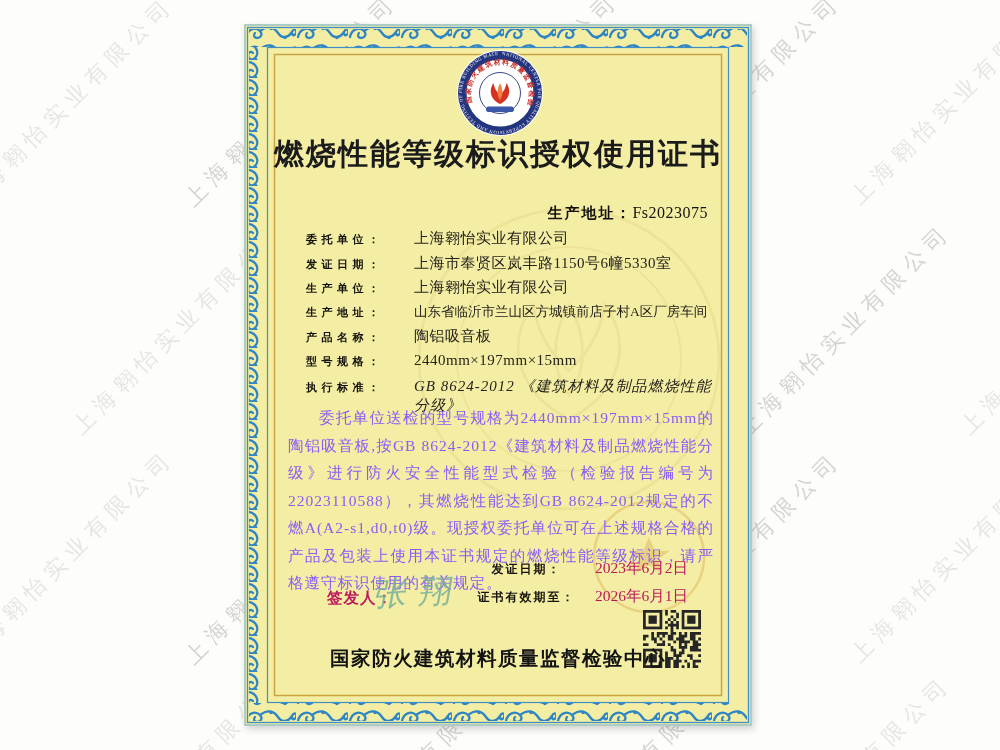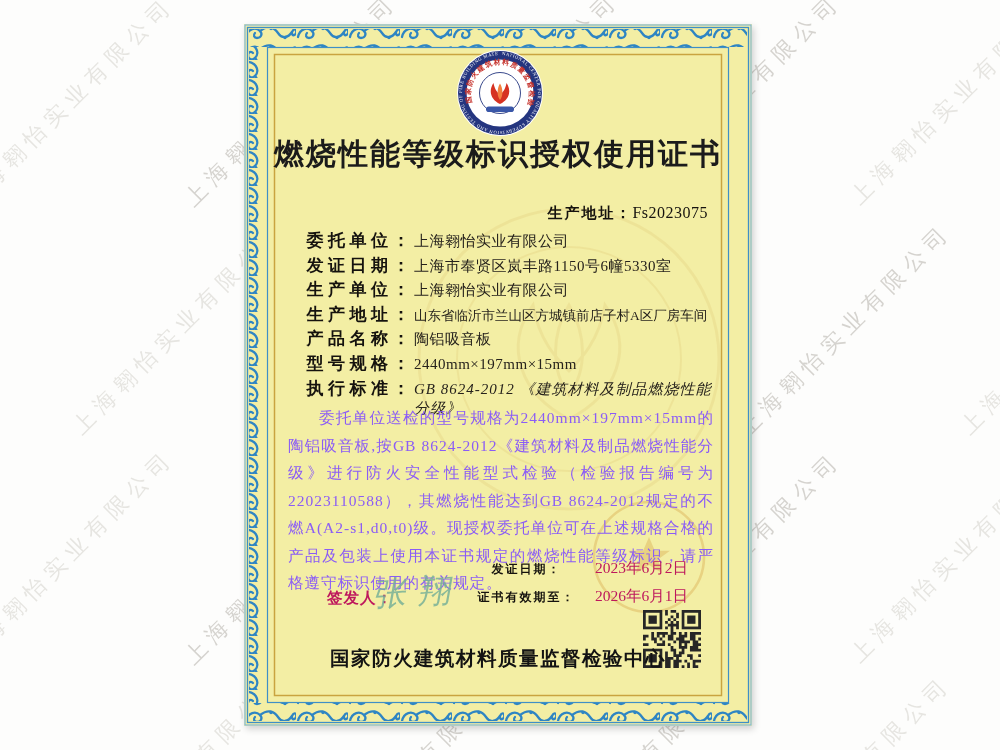--- a/index.html
+++ b/index.html
@@ -26,22 +26,22 @@
       font-size:30px;font-weight:bold;color:#1b1b1b;letter-spacing:2px;}
 
   
   .certno{position:absolute;top:180px;right:44px;font-size:15px;color:#15120e;}
   .certno .lbl{font-weight:bold;letter-spacing:2px;}
   .certno .val{font-size:16px;letter-spacing:0.5px;}
 
   
   .fields{position:absolute;top:205px;left:62px;right:34px;}
   .frow{height:24.6px;display:flex;align-items:baseline;}
-  .flabel{font-weight:bold;font-size:17px;color:#15120e;letter-spacing:4.5px;
-      width:108px;flex:none;text-align:right;}
+  .flabel{font-weight:bold;font-size:11px;color:#15120e;letter-spacing:4.5px;
+      width:108px;flex:none;}
   .fval{font-size:15px;color:#26221c;letter-spacing:0.5px;}
   .frow:nth-child(4) .fval{font-size:13.5px;letter-spacing:0;}
   .frow:nth-child(7) .fval{letter-spacing:1px;font-style:italic;}
 
   
   .body-par{position:absolute;top:380px;left:44px;right:38px;font-size:15.5px;
       line-height:27.5px;color:#8b5cf6;text-align:justify;text-indent:2em;
       letter-spacing:1px;}
 
   

